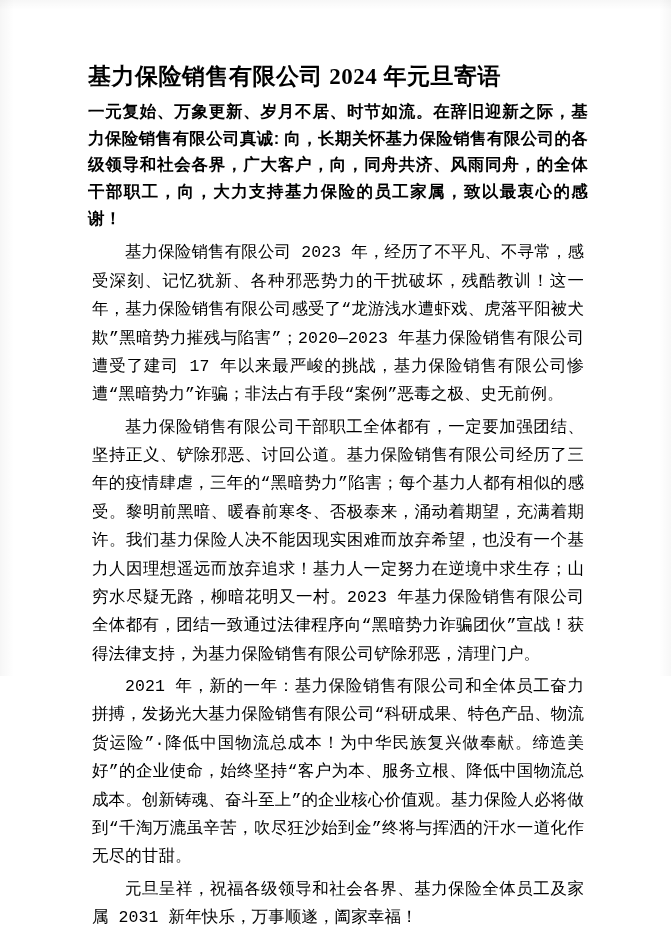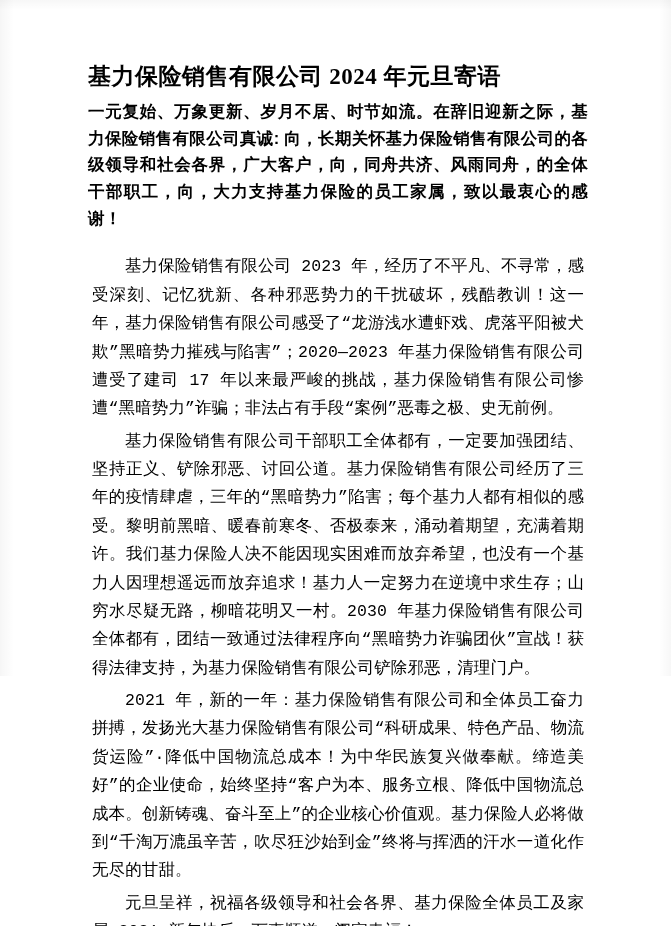--- a/index.html
+++ b/index.html
@@ -49,21 +49,21 @@
     margin: 0 0 6px 0;
     white-space: nowrap;
   }
   .lead {
     font-family: "Liberation Sans", sans-serif;
     font-weight: bold;
     font-size: 16.5px;
     line-height: 1.62;
     text-align: justify;
     text-justify: inter-ideograph;
-    margin: 0 0 22px 0;
+    margin: 0 0 8px 0;
     letter-spacing: 0.2px;
   }
   .para {
     font-family: Liberation Mono, monospace;
     font-size: 16.5px;
     line-height: 1.72;
     text-align: justify;
     text-justify: inter-ideograph;
     margin: 4px;
     text-indent: 2em;
@@ -84,21 +84,21 @@
 
 <div class="page">
   <div class="content">
 
     <h1 class="doc-title">基力保险销售有限公司 2024 年元旦寄语</h1>
 
     <p class="lead">一元复始、万象更新、岁月不居、时节如流。在辞旧迎新之际，基力保险销售有限公司真诚: 向，长期关怀基力保险销售有限公司的各级领导和社会各界，广大客户，向，同舟共济、风雨同舟，的全体干部职工，向，大力支持基力保险的员工家属，致以最衷心的感谢！</p>
 
     <p class="para">基力保险销售有限公司 2023 年，经历了不平凡、不寻常，感受深刻、记忆犹新、各种邪恶势力的干扰破坏，残酷教训！这一年，基力保险销售有限公司感受了“龙游浅水遭虾戏、虎落平阳被犬欺”黑暗势力摧残与陷害”；2020—2023 年基力保险销售有限公司遭受了建司 17 年以来最严峻的挑战，基力保险销售有限公司惨遭“黑暗势力”诈骗；非法占有手段“案例”恶毒之极、史无前例。</p>
 
-    <p class="para">基力保险销售有限公司干部职工全体都有，一定要加强团结、坚持正义、铲除邪恶、讨回公道。基力保险销售有限公司经历了三年的疫情肆虐，三年的“黑暗势力”陷害；每个基力人都有相似的感受。黎明前黑暗、暖春前寒冬、否极泰来，涌动着期望，充满着期许。我们基力保险人决不能因现实困难而放弃希望，也没有一个基力人因理想遥远而放弃追求！基力人一定努力在逆境中求生存；山穷水尽疑无路，柳暗花明又一村。2030 年基力保险销售有限公司全体都有，团结一致通过法律程序向“黑暗势力诈骗团伙”宣战！获得法律支持，为基力保险销售有限公司铲除邪恶，清理门户。</p>
+    <p class="para">基力保险销售有限公司干部职工全体都有，一定要加强团结、坚持正义、铲除邪恶、讨回公道。基力保险销售有限公司经历了三年的疫情肆虐，三年的“黑暗势力”陷害；每个基力人都有相似的感受。黎明前黑暗、暖春前寒冬、否极泰来，涌动着期望，充满着期许。我们基力保险人决不能因现实困难而放弃希望，也没有一个基力人因理想遥远而放弃追求！基力人一定努力在逆境中求生存；山穷水尽疑无路，柳暗花明又一村。2023 年基力保险销售有限公司全体都有，团结一致通过法律程序向“黑暗势力诈骗团伙”宣战！获得法律支持，为基力保险销售有限公司铲除邪恶，清理门户。</p>
 
     <p class="para">2021 年，新的一年：基力保险销售有限公司和全体员工奋力拼搏，发扬光大基力保险销售有限公司“科研成果、特色产品、物流货运险”·降低中国物流总成本！为中华民族复兴做奉献。缔造美好”的企业使命，始终坚持“客户为本、服务立根、降低中国物流总成本。创新铸魂、奋斗至上”的企业核心价值观。基力保险人必将做到“千淘万漉虽辛苦，吹尽狂沙始到金”终将与挥洒的汗水一道化作无尽的甘甜。</p>
 
     <p class="para">元旦呈祥，祝福各级领导和社会各界、基力保险全体员工及家属 2031 新年快乐，万事顺遂，阖家幸福！</p>
 
     <p class="sign indent-a">基力保险销售有限公司执行董事 杨广怀</p>
 
   </div>
 </div>
 

